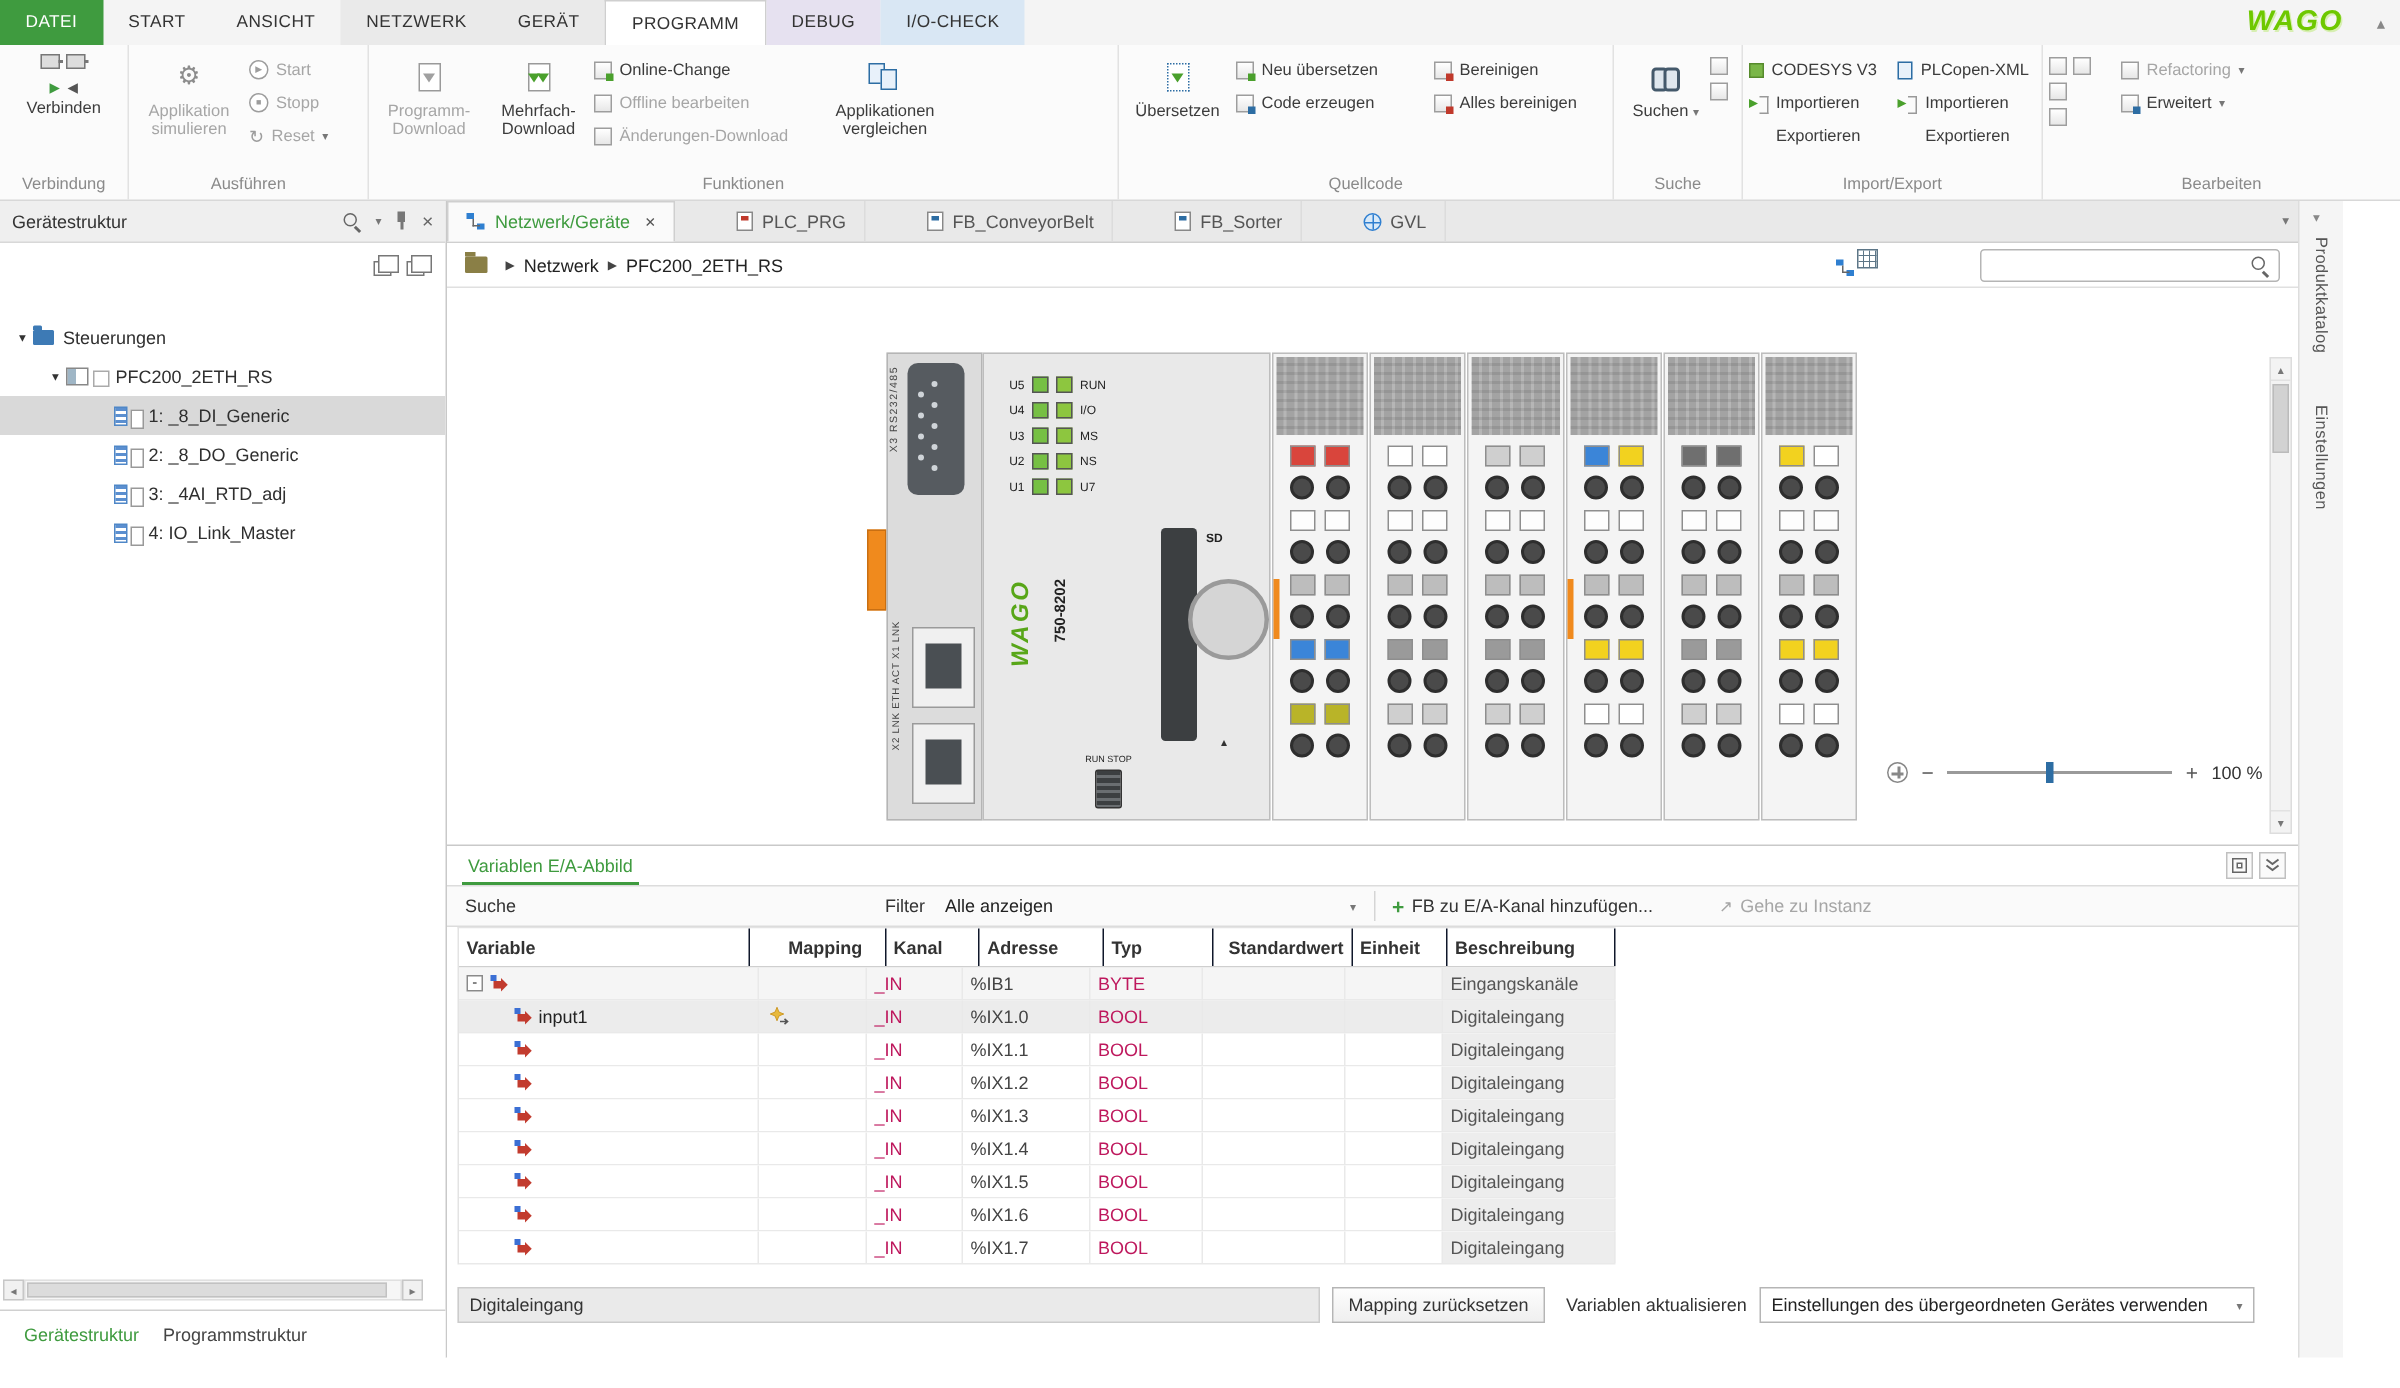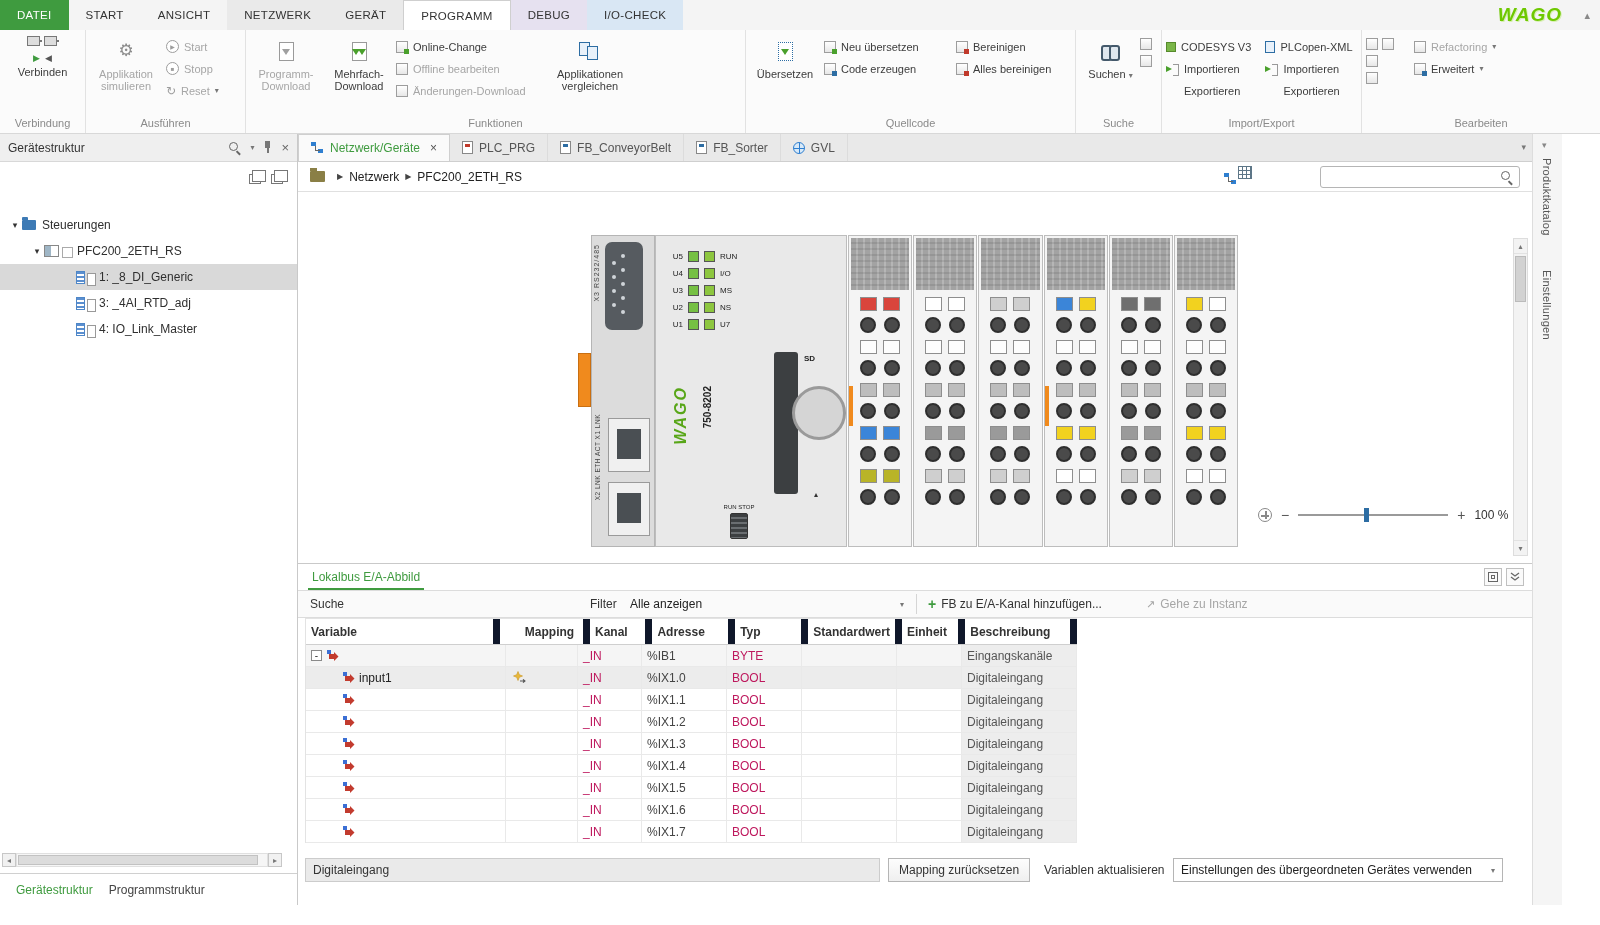--- a/index.html
+++ b/index.html
@@ -95,21 +95,21 @@
   .lp-hscroll{position:absolute;left:2px;bottom:38px;width:280px;height:14px;display:flex;align-items:center;}
   .sb-btn{width:14px;height:14px;border:1px solid #c7c7c7;background:#f1f1f1;color:#777;font-size:8px;display:flex;align-items:center;justify-content:center;}
   .sb-track{flex:1;height:14px;background:#f6f6f6;border:1px solid #e0e0e0;position:relative;}
   .sb-thumb{position:absolute;left:1px;top:1px;bottom:1px;width:96%;background:#dcdcdc;border:1px solid #c2c2c2;}
   .lp-tabs{position:absolute;left:0;bottom:0;width:297px;height:32px;border-top:1px solid #d0d0d0;display:flex;align-items:center;gap:4px;padding:0 10px;background:#fff;}
   .lp-tab{padding:4px 6px;color:#444;}
   .lp-tab.active{color:#3f9b3f;}
 
   
   .main{position:absolute;left:298px;top:134px;width:1234px;height:771px;background:#fff;}
-  .doc-tabbar{position:relative;height:28px;background:#e9e9e9;border-bottom:1px solid #cfcfcf;display:flex;align-items:stretch;}
+  .doc-tabbar{position:relative;height:28px;background:#e9e9e9;border-bottom:1px solid #cfcfcf;display:flex;align-items:stretch;gap:29px;}
   .dtab{display:flex;align-items:center;gap:6px;padding:0 12px;color:#555;font-size:12px;border-right:1px solid #dcdcdc;}
   .dtab.active{background:#fafafa;color:#3f9b3f;border:1px solid #cfcfcf;border-bottom:none;}
   .dclose{color:#555;font-size:12px;margin-left:4px;}
   .dico{display:inline-block;}
   .network-icon{width:13px;height:12px;position:relative;}
   .network-icon::before{content:"";position:absolute;left:0;top:0;width:5px;height:4px;background:#2f7fd0;box-shadow:7px 7px 0 #2f7fd0;}
   .network-icon::after{content:"";position:absolute;left:4px;top:4px;width:4px;height:4px;border-left:1px solid #666;border-bottom:1px solid #666;}
   .program-icon,.function-block-icon{width:11px;height:13px;border:1px solid #888;background:#fff;position:relative;}
   .program-icon::after,.function-block-icon::after{content:"";position:absolute;left:2px;top:2px;width:5px;height:3px;background:#c0392b;}
   .function-block-icon::after{background:#2d6da3;}
@@ -194,21 +194,21 @@
   .tb-suche{left:12px;color:#333;}
   .tb-filterlabel{left:292px;color:#333;}
   .tb-filterval{left:332px;width:280px;justify-content:space-between;padding-right:6px;color:#222;}
   .tb-sep{left:618px;width:1px;height:20px;top:3px;background:#d5d5d5;}
   .tb-addfb{left:630px;gap:5px;color:#333;}
   .plus-icon{color:#3f9b3f;font-weight:bold;font-size:14px;}
   .tb-goto{left:848px;gap:5px;color:#a6a6a6;}
   .goto-icon{font-size:11px;color:#a6a6a6;}
   .io-table{position:absolute;left:7px;top:54px;width:772px;border-left:1px solid #e3e3e3;border-top:1px solid #e3e3e3;}
   .thead{display:flex;height:26px;border-bottom:1px solid #cfcfcf;background:#fff;}
-  .th{border-right:7px solid #0f172a;padding:0 5px;display:flex;align-items:center;font-weight:bold;color:#333;}
+  .th{border-right:1px solid #0f172a;padding:0 5px;display:flex;align-items:center;font-weight:bold;color:#333;}
   .th.right{justify-content:flex-end;}
   .trow{display:flex;height:22px;border-bottom:1px solid #e9e9e9;background:#fff;}
   .trow.group{background:#f5f5f5;}
   .trow.selected{background:#ececec;}
   .td{border-right:1px solid #e9e9e9;padding:0 5px;display:flex;align-items:center;white-space:nowrap;overflow:hidden;color:#444;gap:4px;}
   .td.ro{background:#ededed;color:#555;}
   .td.kanal,.td.typ{color:#be185d;}
   .expbox{width:11px;height:11px;border:1px solid #8a8a8a;background:#fff;display:inline-flex;align-items:center;justify-content:center;font-size:10px;line-height:9px;color:#333;flex:0 0 11px;}
   .vtext{color:#222;}
   .bp-footer{position:absolute;left:0;top:294px;width:1234px;height:26px;}
@@ -472,20 +472,25 @@
           <span class="tree-label">PFC200_2ETH_RS</span>
         </div>
         <div class="tree-row selected" style="padding-left: 62px;">
           <span class="tree-exp"></span>
           <span class="tree-ico i-module"></span>
           <span class="tree-label">1: _8_DI_Generic</span>
         </div>
         <div class="tree-row" style="padding-left: 62px;">
           <span class="tree-exp"></span>
           <span class="tree-ico i-module"></span>
+          <span class="tree-label">2: _8_DO_Generic</span>
+        </div>
+        <div class="tree-row" style="padding-left: 62px;">
+          <span class="tree-exp"></span>
+          <span class="tree-ico i-module"></span>
           <span class="tree-label">3: _4AI_RTD_adj</span>
         </div>
         <div class="tree-row" style="padding-left: 62px;">
           <span class="tree-exp"></span>
           <span class="tree-ico i-module"></span>
           <span class="tree-label">4: IO_Link_Master</span>
         </div>
       </div>
     <div class="lp-hscroll">
       <span class="sb-btn">◂</span>
@@ -873,21 +878,21 @@
         <span class="zoom-track">
             <span class="zoom-thumb"></span>
           </span>
         <span class="zoom-plus">+</span>
         <span class="zoom-value">100 %</span>
       </div>
     </div>
 
     <div class="bottom-panel">
       <div class="bp-tabrow">
-        <span class="bp-tab">Lokalbus E/A-Abbild</span>
+        <span class="bp-tab">Variablen E/A-Abbild</span>
         <span class="bp-winbtns">
           <span class="bp-winbtn">
               <span class="i-max"></span>
             </span>
           <span class="bp-winbtn">
               <svg width="10" height="10" viewBox="0 0 10 10">
                 <path d="M1 1 L5 4 L9 1 M1 5 L5 8 L9 5" fill="none" stroke="#666" stroke-width="1.3"></path>
               </svg>
             </span>
         </span>

